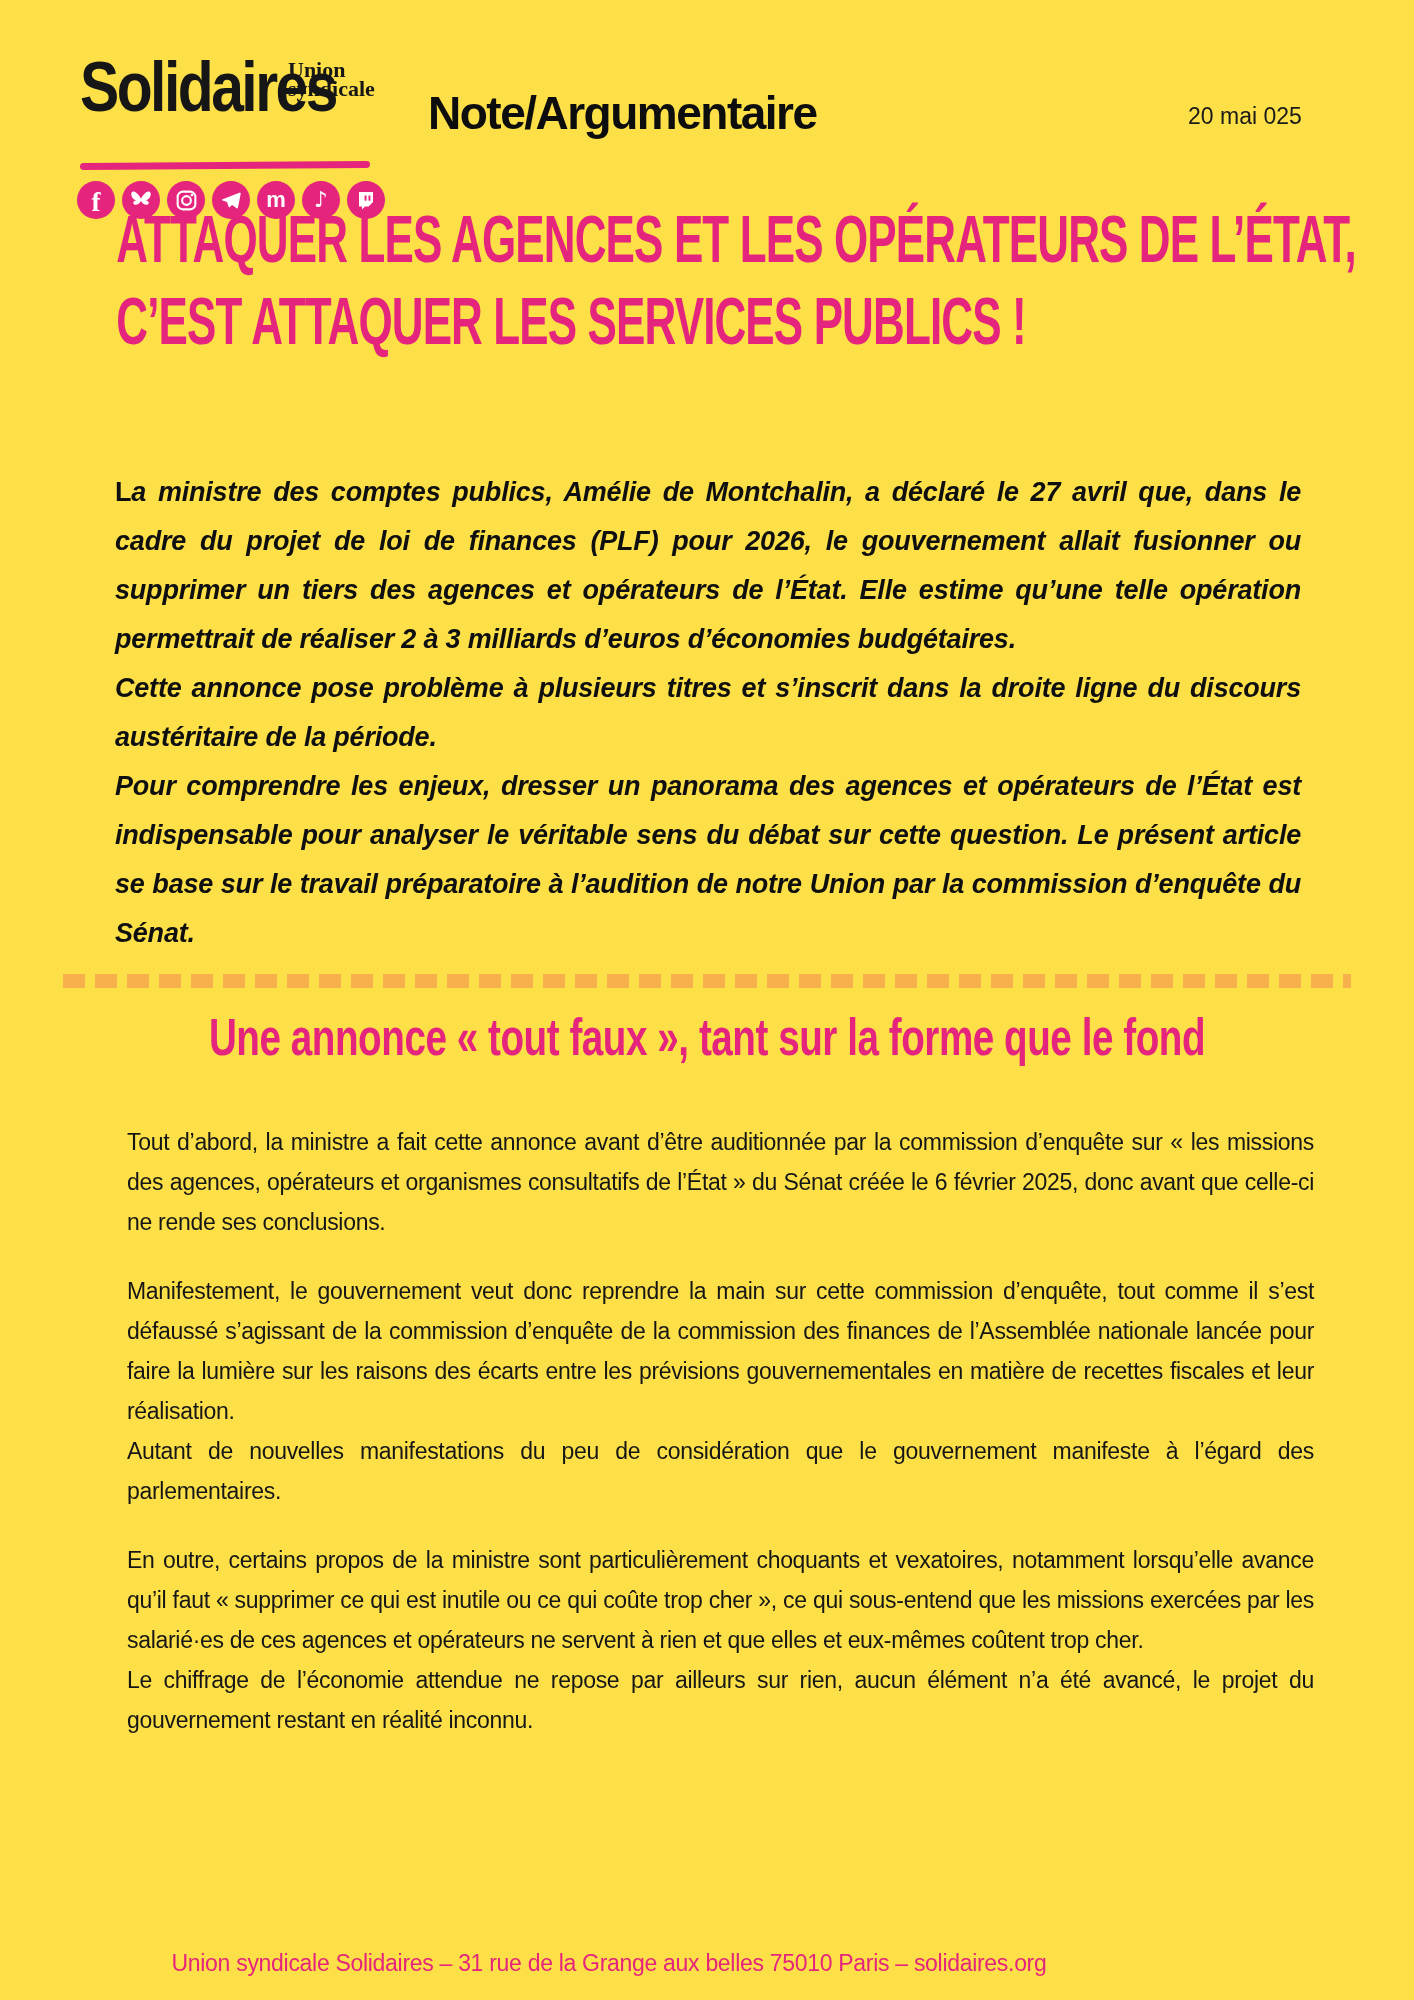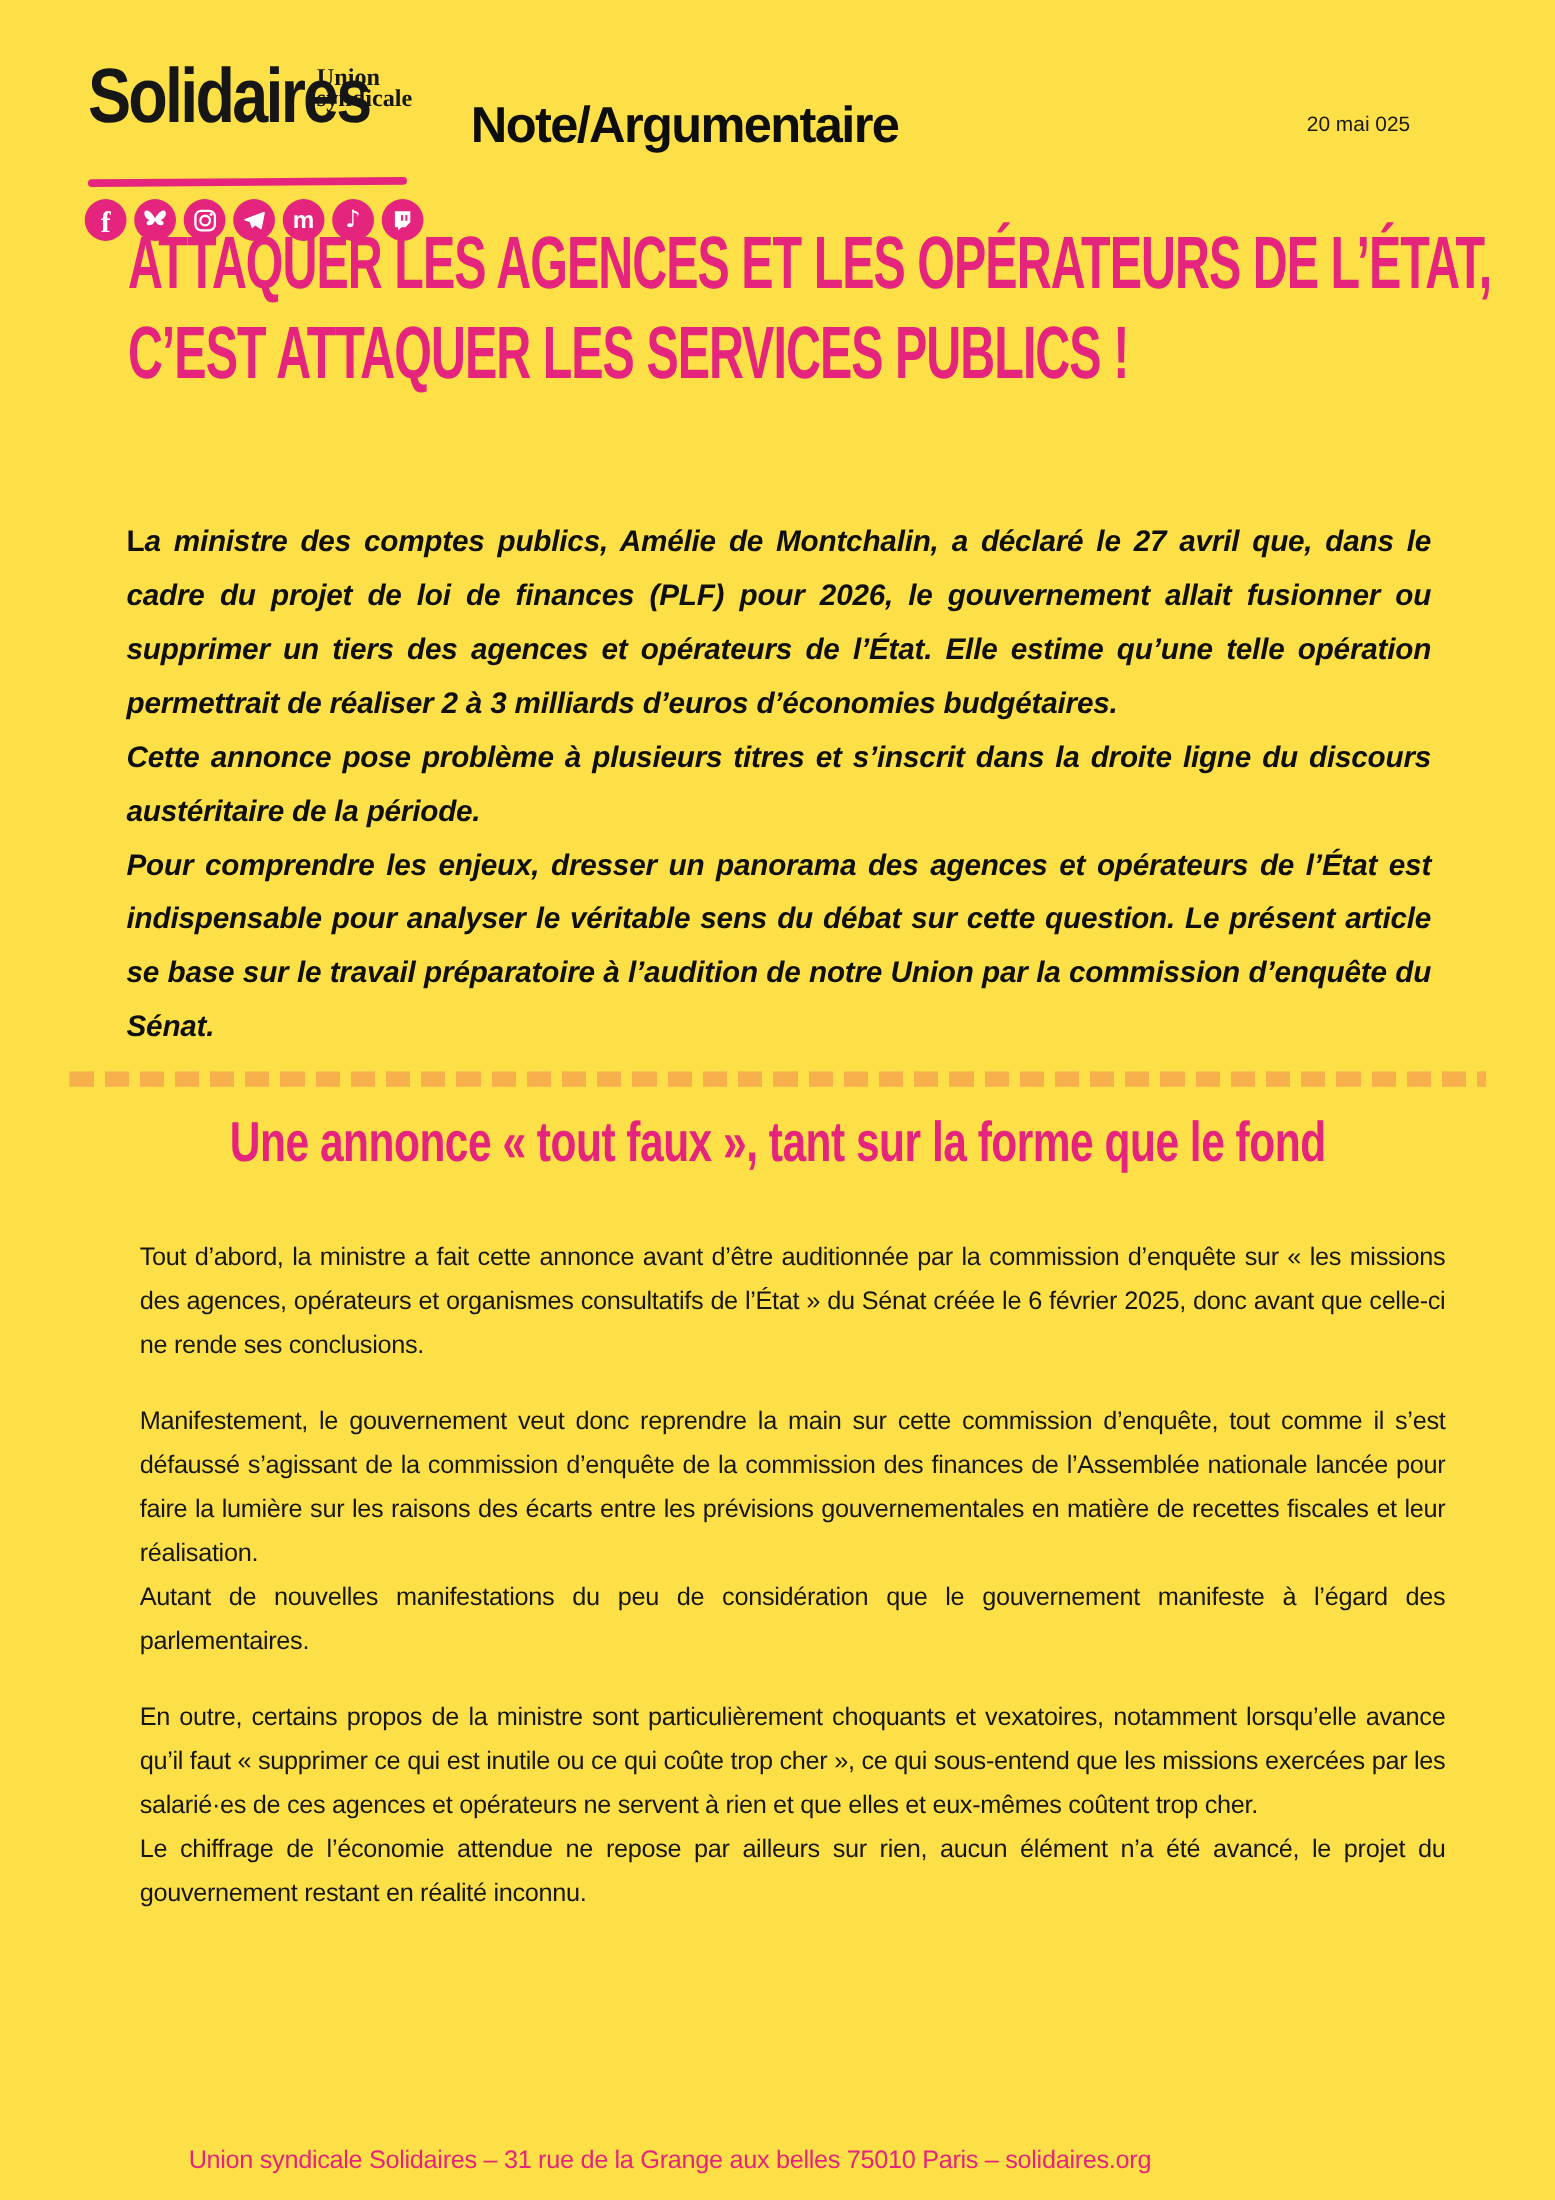--- a/index.html
+++ b/index.html
@@ -35,21 +35,21 @@
     display:flex;align-items:center;justify-content:center;overflow:hidden;
   }
   .icon-circle .glyph{color:#fff;font-weight:700;line-height:1;}
   .glyph-serif{font-family:"Liberation Serif", serif;font-size:27px;margin-top:4px;}
   .glyph-sans{font-size:22px;}
   .glyph-note{font-family:"DejaVu Sans", sans-serif;font-size:22px;}
   .doc-type{
     position:absolute;left:428px;top:86px;margin:0;
     font-size:46px;font-weight:800;letter-spacing:-1.5px;color:#0d0d0d;
   }
-  .date{position:absolute;left:1188px;top:103px;font-size:19px;color:#1a1a1a;}
+  .date{position:absolute;left:1188px;top:103px;font-size:23px;color:#1a1a1a;}
   
   .main-title{position:absolute;left:0;top:206px;width:1271px;text-align:left;padding-left:40px;}
   .title-line{
     color:#e5247d;font-weight:800;font-size:50px;letter-spacing:-1px;
     transform:scale(0.88,1.35);transform-origin:center;
     line-height:66px;margin-bottom:16px;white-space:nowrap;
   }
   
   .intro{position:absolute;left:115px;top:468px;width:1186px;}
   .intro-p{

